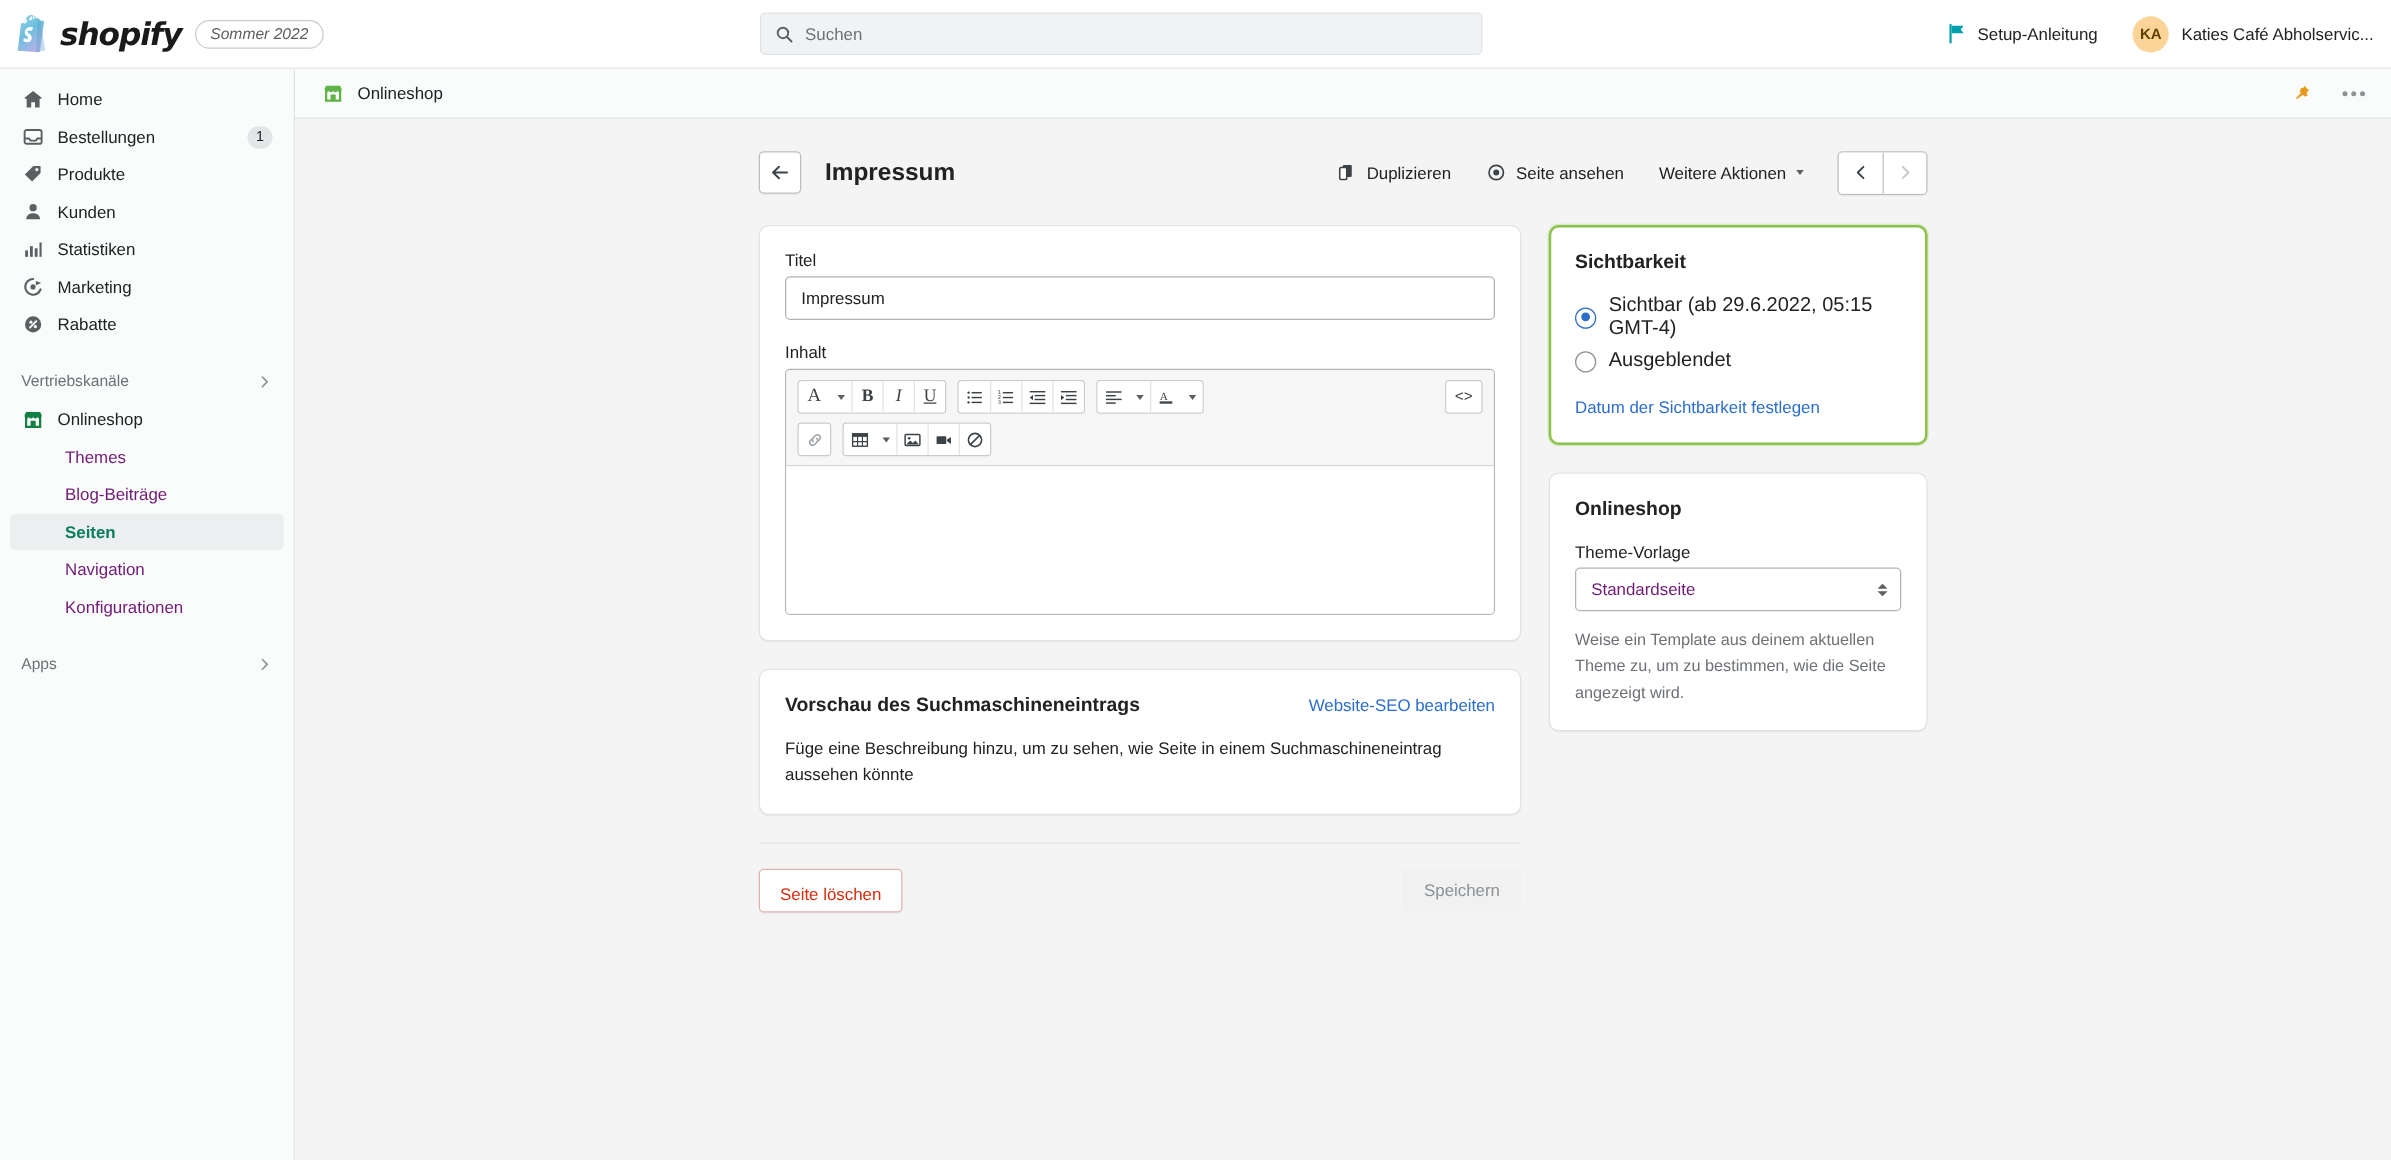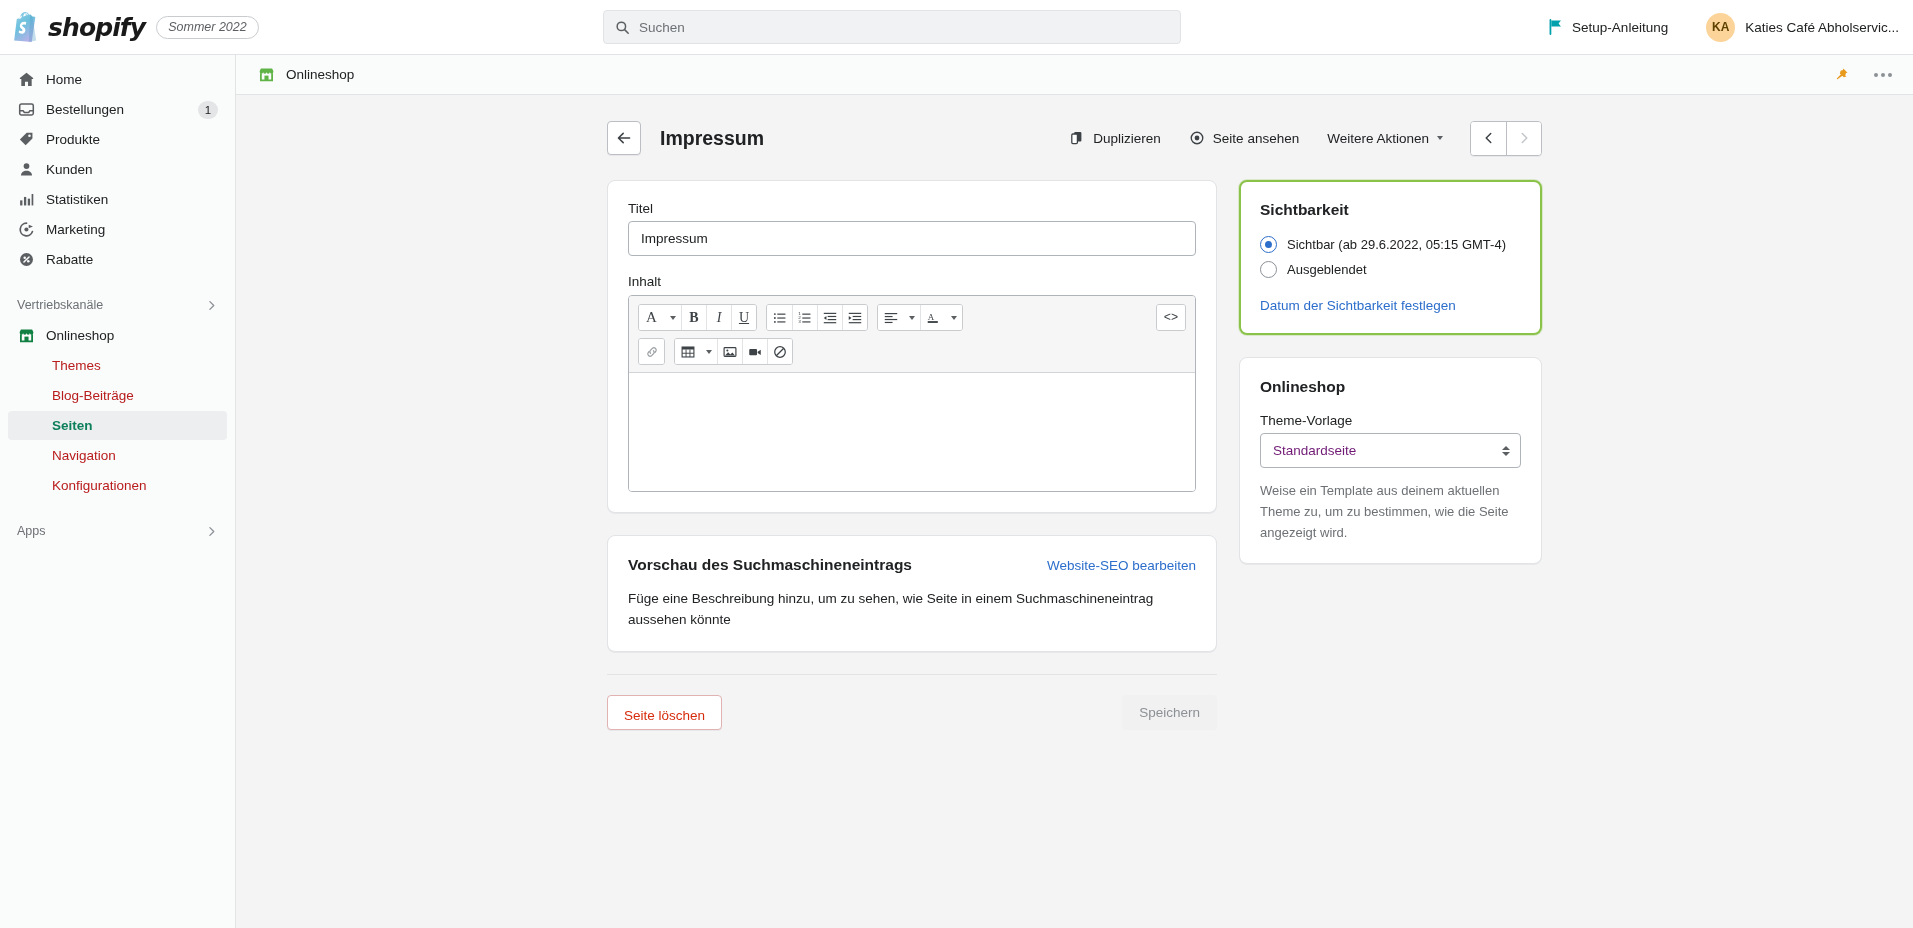--- a/index.html
+++ b/index.html
@@ -46,21 +46,21 @@
   .search-box {
     width: 578px; height: 34px;
     background: #f1f2f3;
     border: 1px solid #e1e3e5;
     border-radius: 4px;
     display: flex; align-items: center;
     padding: 0 11px; gap: 9px;
   }
   .search-box .ph { font-size: 13.5px; color: #6d7175; }
   .topbar-right {
-    display: flex; align-items: center; gap: 38px;
+    display: flex; align-items: center; gap: 28px;
     padding-right: 14px;
   }
   .setup-link {
     display: flex; align-items: center; gap: 9px;
     font-size: 13.5px; color: #202223; cursor: pointer;
   }
   .account-chip {
     display: flex; align-items: center; gap: 10px;
     cursor: pointer; max-width: 260px;
   }
@@ -109,21 +109,21 @@
     height: 28px; margin: 17px 8px 2px;
     padding: 0 9px; cursor: pointer; border-radius: 4px;
   }
   .nav-section .lbl { font-size: 12.5px; color: #6d7175; flex: 1; }
   .sub-item {
     display: flex; align-items: center;
     height: 29px; margin: 0 8px 1px;
     padding: 0 9px 0 44px; border-radius: 4px;
     cursor: pointer;
   }
-  .sub-item .lbl { font-size: 13.5px; color: #b91c1c; }
+  .sub-item .lbl { font-size: 13.5px; color: #701a75; }
   .sub-item.active { background: #edeeef; }
   .sub-item.active .lbl { color: #0e7f5c; font-weight: 600; }
 
   
   .contextbar {
     position: absolute; top: 55px; left: 236px;
     width: 1677px; height: 40px;
     background: #fafbfb;
     border-bottom: 1px solid #e1e3e5;
     display: flex; align-items: center;
@@ -285,21 +285,21 @@
     border: 1.5px solid #8c9196; background: #fff;
     flex-shrink: 0; position: relative;
   }
   .radio.checked { border: 1.5px solid #2c6ecb; }
   .radio.checked::after {
     content: ""; position: absolute;
     top: 3.5px; left: 3.5px;
     width: 7px; height: 7px; border-radius: 50%;
     background: #2c6ecb;
   }
-  .radio-label { font-size: 13px; color: #202223; }
+  .radio-label { font-size: 16px; color: #202223; }
   .visibility-link { display: inline-block; margin-top: 12px; }
 
   
   .select-wrap { position: relative; margin-top: 5px; }
   .select-box {
     width: 100%; height: 35px;
     border: 1px solid #aeb4b9; border-radius: 4px;
     background: #fff; padding: 0 30px 0 12px;
     font-size: 13.5px; color: #701a75;
     display: flex; align-items: center; cursor: pointer;

